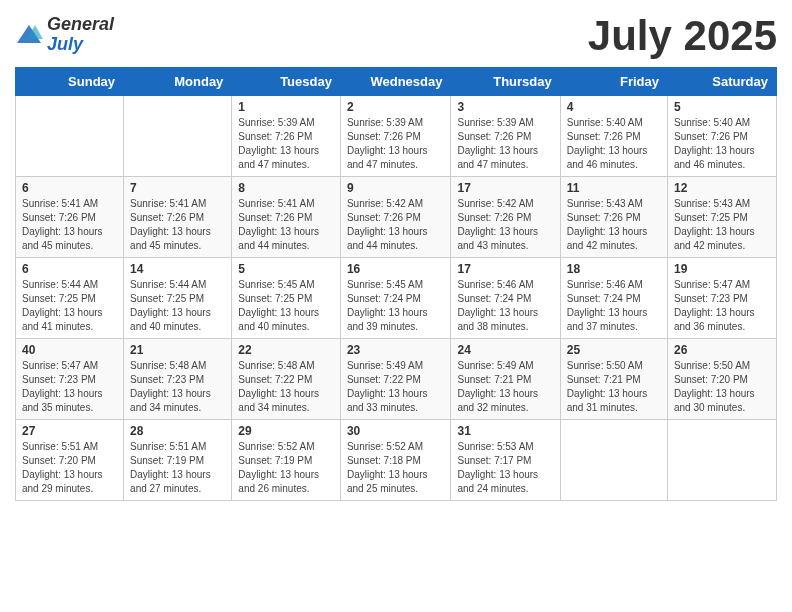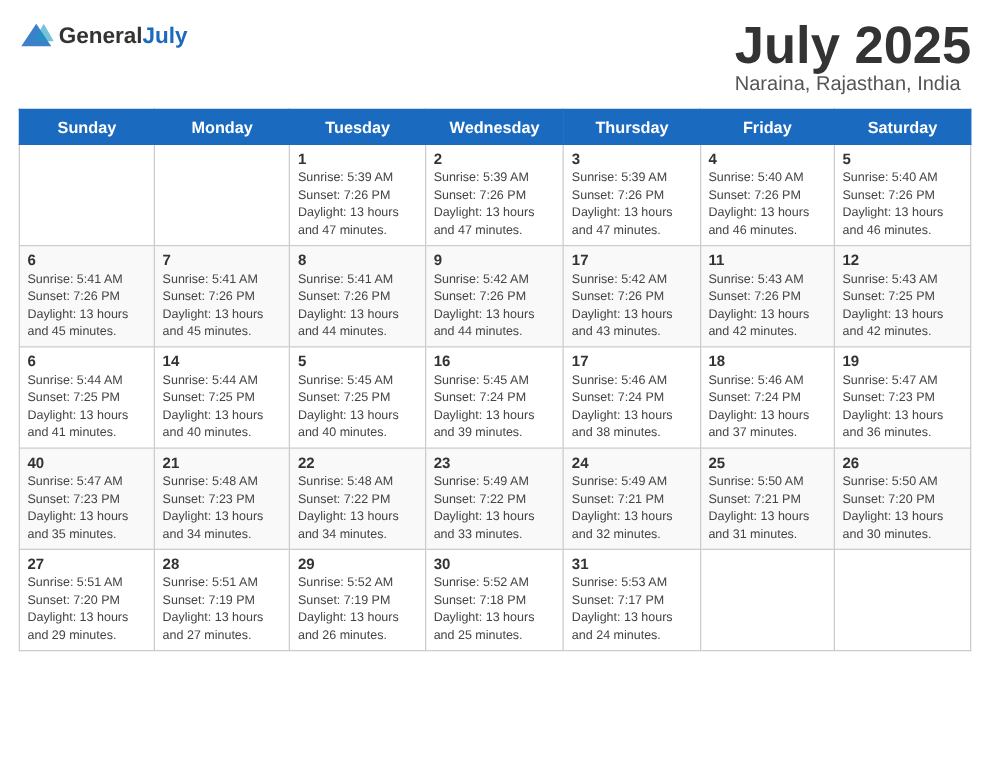--- a/index.html
+++ b/index.html
@@ -15,22 +15,23 @@
       justify-content: space-between;
       align-items: flex-start;
       margin-bottom: 10px;
     }
     .logo {
       display: flex;
       align-items: center;
     }
     .logo-text {
       display: flex;
-      flex-direction: row;
+      flex-direction: column;
       line-height: 1.1;
+      font-style: italic;
     }
     .logo-general {
       font-size: 18px;
       font-weight: bold;
       color: #333;
     }
     .logo-blue {
       font-size: 18px;
       font-weight: bold;
       color: #1a6abf;
@@ -55,21 +56,21 @@
       margin-top: 2px;
     }
     .calendar {
       width: 100%;
       border-collapse: collapse;
       border: 1px solid #ccc;
     }
     .calendar th {
       background-color: #1a6abf;
       color: #fff;
-      text-align: center;
+      text-align: right;
       padding: 6px 8px;
       font-size: 13px;
       border: 1px solid #1a6abf;
     }
     .calendar td {
       vertical-align: top;
       border: 1px solid #ccc;
       padding: 4px 6px;
       width: 113px;
       min-height: 75px;
@@ -108,21 +109,20 @@
       <polygon points="14,4 26,22 2,22" fill="#1a6abf" opacity="0.85"></polygon>
       <polygon points="20,4 28,18 12,18" fill="#1a9abf" opacity="0.6"></polygon>
     </svg>
     <div class="logo-text">
       <span class="logo-general">General</span>
       <span class="logo-blue">July</span>
     </div>
   </div>
   <div class="title-block">
     <div class="month-title">July 2025</div>
-    <div class="location">Naraina, Rajasthan, India</div>
   </div>
 </div>
 
 <table class="calendar">
   <thead>
     <tr>
       <th>Sunday</th>
       <th>Monday</th>
       <th>Tuesday</th>
       <th>Wednesday</th>

